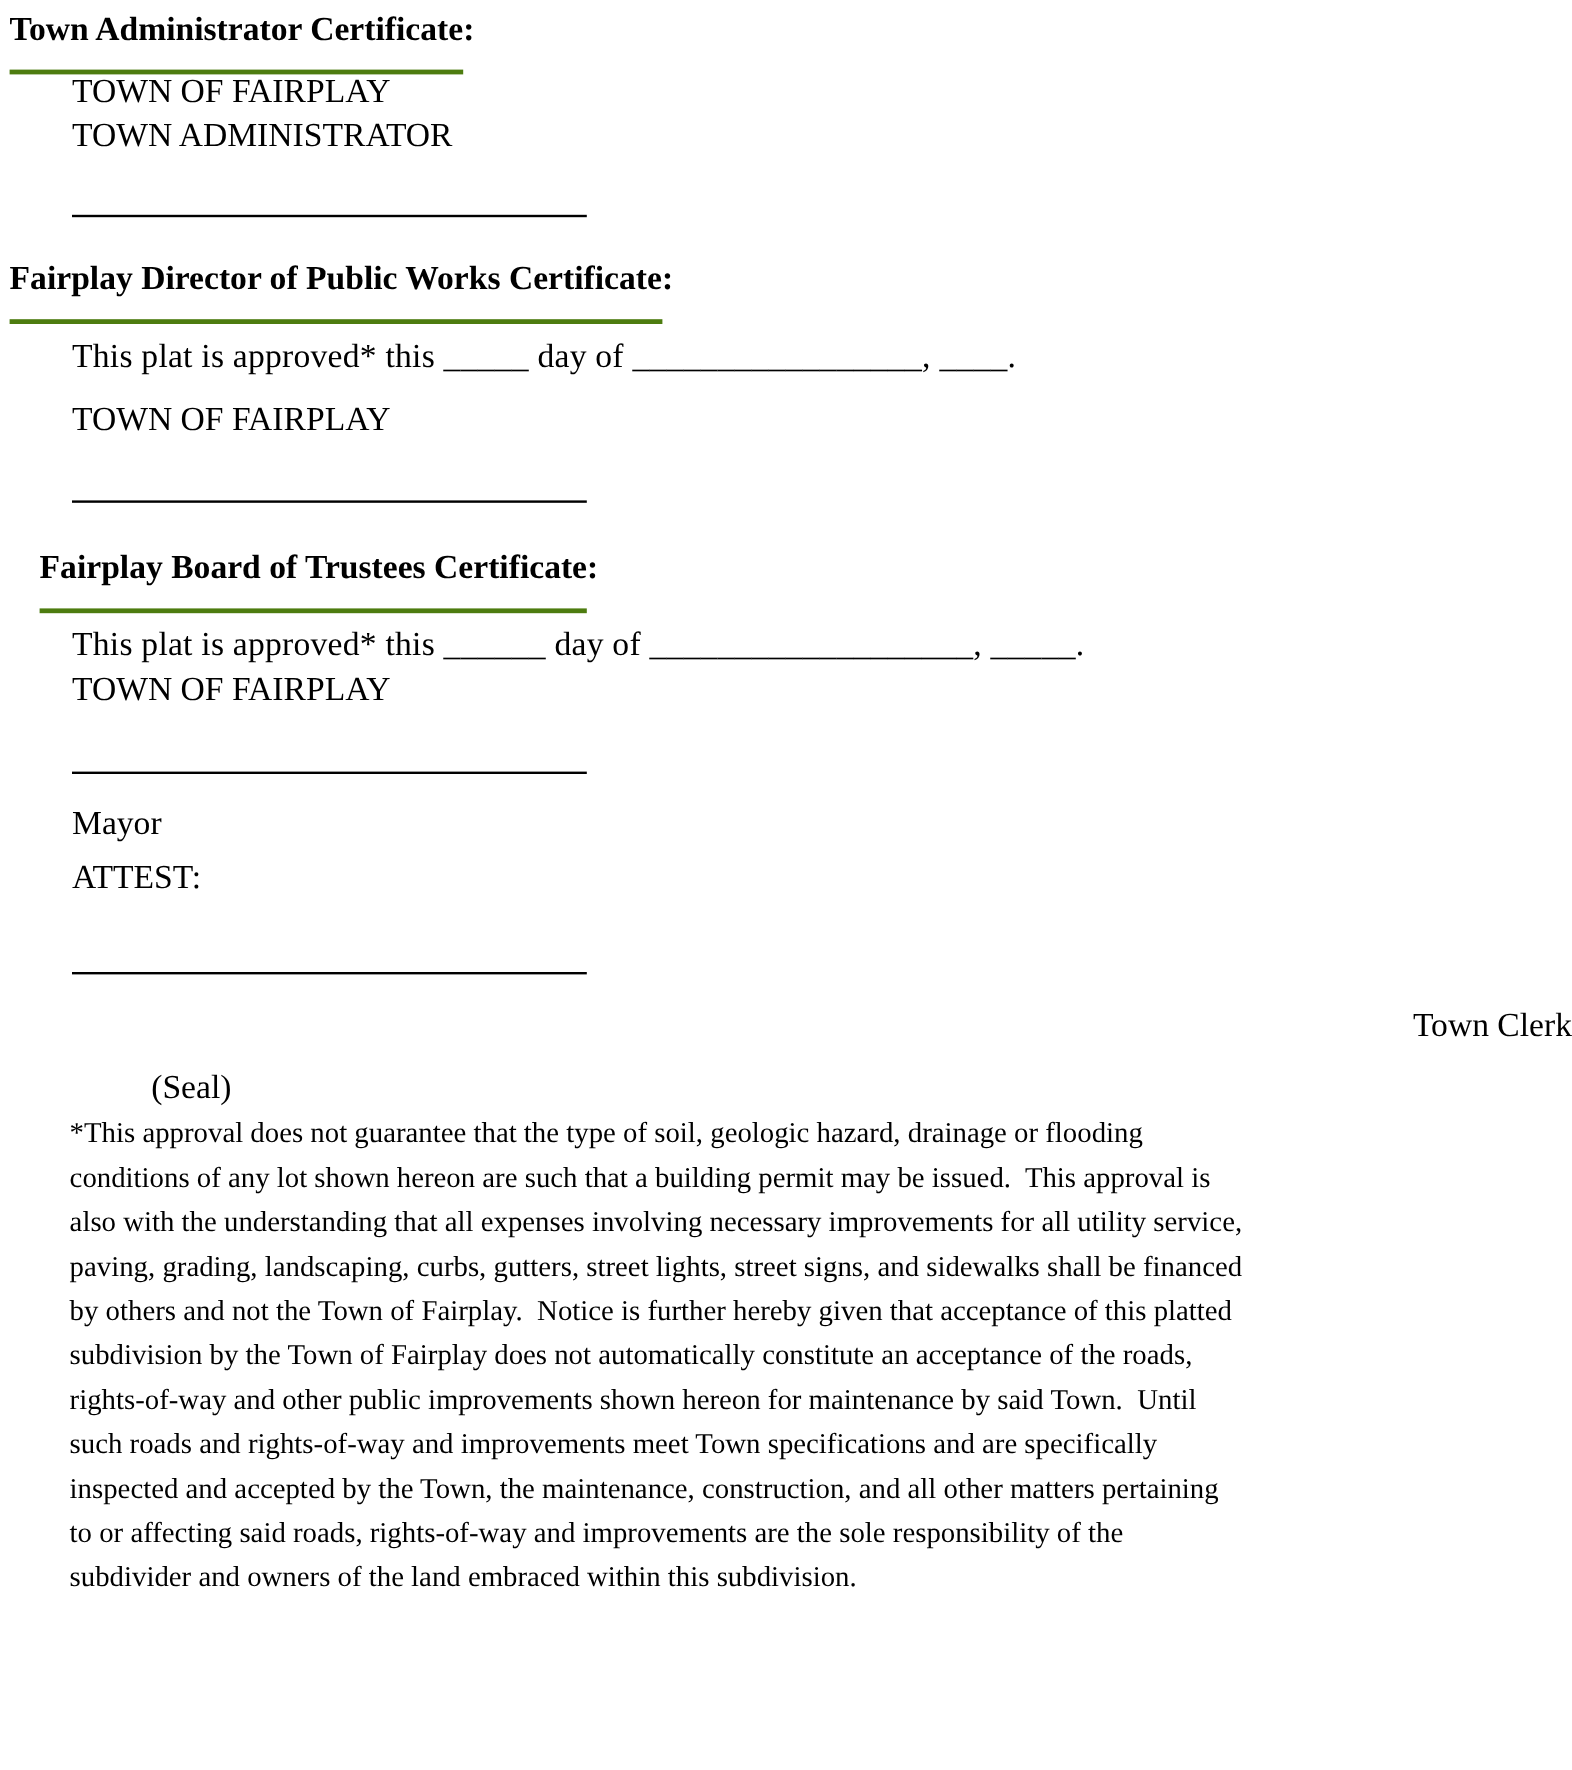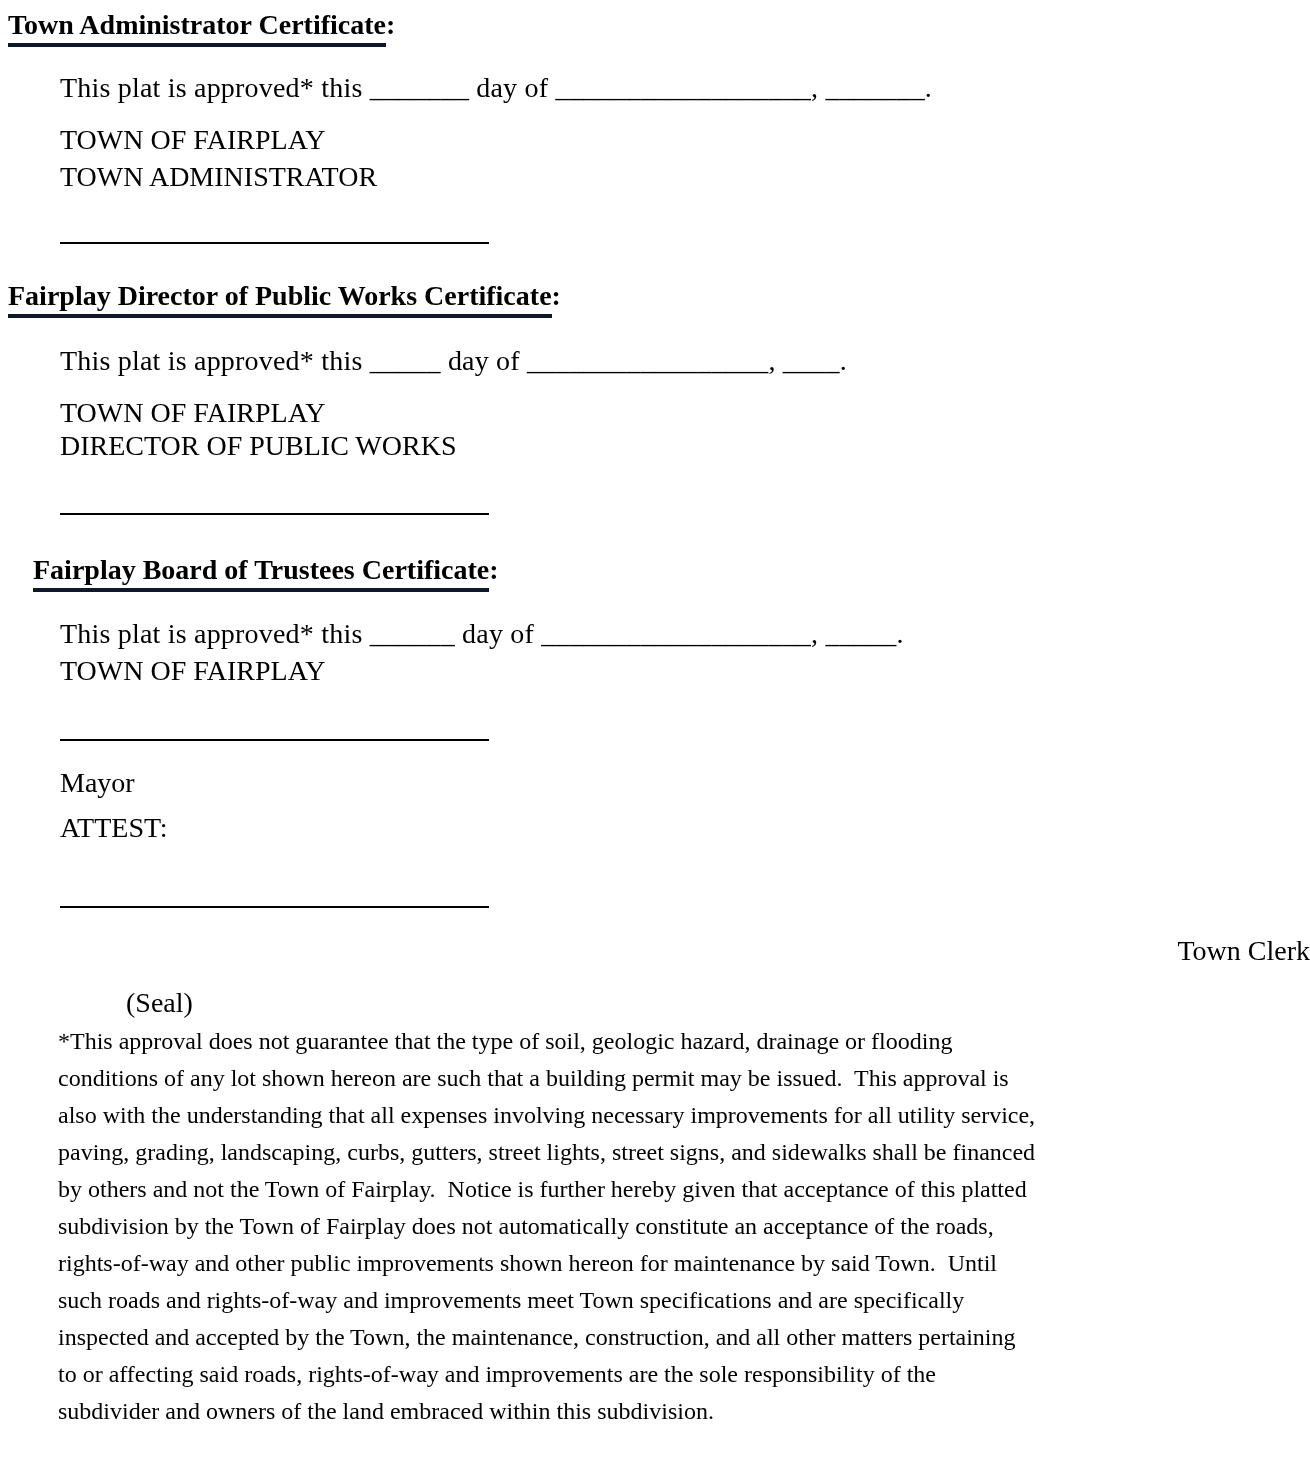--- a/index.html
+++ b/index.html
@@ -20,22 +20,22 @@
     box-sizing: border-box;
     overflow: hidden;
   }
   .heading {
     font-weight: bold;
     font-size: 28px;
     line-height: 33px;
     margin: 0;
   }
   .heading .underlined {
-    border-bottom: 4px solid #0f172a;
-    padding-bottom: 3px;
+    border-bottom: 4px solid #4d7c0f;
+    padding-bottom: 18px;
   }
   .body-line {
     margin-left: 52px;
     white-space: pre;
   }
   .approval-line { letter-spacing: 0.2px; }
   .sig-line {
     margin-left: 52px;
     width: 429px;
     height: 0;
@@ -71,31 +71,29 @@
   .indent-seal  { margin-left: 118px; }
 </style>
 </head>
 <body>
 
 <div class="page">
 
   <div class="heading">
     <span class="underlined">Town Administrator Certificate</span><span>:</span>
   </div>
-  <div class="body-line approval-line mt-30">This plat is approved* this _______ day of __________________, _______.</div>
   <div class="body-line mt-19">TOWN OF FAIRPLAY</div>
   <div class="body-line mt-20">TOWN ADMINISTRATOR</div>
   <div class="sig-line mt-49"></div>
 
   <div class="heading mt-35">
     <span class="underlined">Fairplay Director of Public Works Certificate</span><span>:</span>
   </div>
   <div class="body-line approval-line mt-32">This plat is approved* this _____ day of _________________, ____.</div>
   <div class="body-line mt-19">TOWN OF FAIRPLAY</div>
-  <div class="body-line mt-0">DIRECTOR OF PUBLIC WORKS</div>
   <div class="sig-line mt-51"></div>
 
   <div class="heading mt-38">
     <span class="underlined">Fairplay Board of Trustees Certificate</span><span>:</span>
   </div>
   <div class="body-line approval-line mt-31">This plat is approved* this ______ day of ___________________, _____.</div>
   <div class="body-line mt-20">TOWN OF FAIRPLAY</div>
   <div class="sig-line mt-52"></div>
   <div class="body-line mt-25 indent-mayor">Mayor</div>
   <div class="body-line mt-12">ATTEST:</div>

